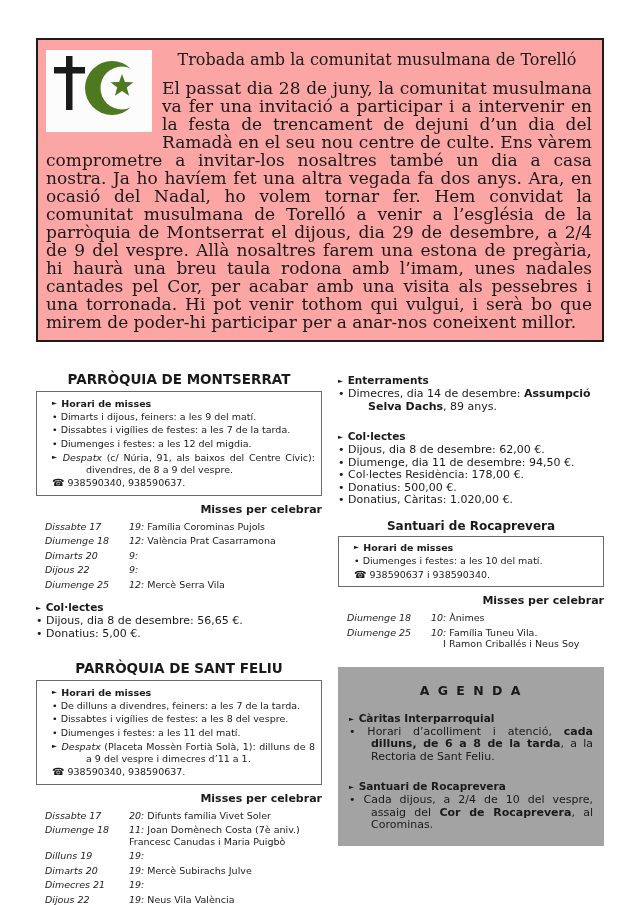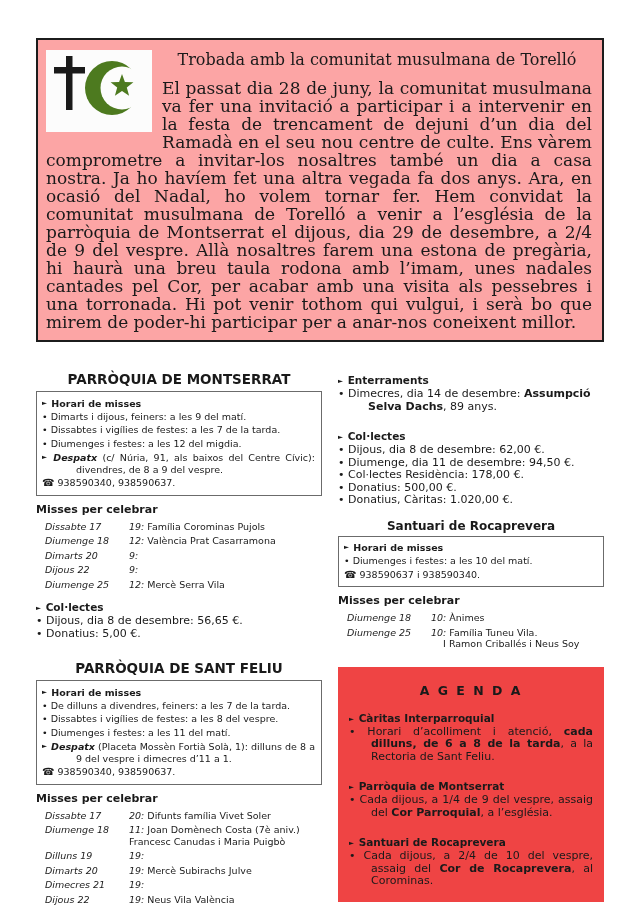--- a/index.html
+++ b/index.html
@@ -13,46 +13,46 @@
   .header-body{font-family:"DejaVu Serif",serif;font-size:17px;line-height:18px;text-align:justify;}
 
   
   .cols{display:flex;margin-top:29px;}
   .colL{width:286px;flex:none;}
   .colR{width:266px;flex:none;margin-left:16px;}
 
   .ph-head{font-size:13.5px;font-weight:bold;text-align:center;margin:0 0 4px 0;}
   .sm-head{font-size:12px;font-weight:bold;text-align:center;margin:0 0 3px 0;}
 
-  .ibox{border:1px solid #6b6b6b;background:#fff;padding:3px 6px 4px 5px;font-size:9.5px;line-height:12px;text-align:justify;}
+  .ibox{border:1px solid #6b6b6b;background:#fff;padding:3px 6px 4px 15px;font-size:9.5px;line-height:12px;text-align:justify;}
   .ln{margin:1.5px 0;}
   .arr{font-size:6.5px;vertical-align:1.5px;letter-spacing:1px;}
   .bold{font-weight:bold;}
   .bl{padding-left:12px;text-indent:-12px;}
   .despx{padding-left:34px;text-indent:-34px;}
-  .bi{font-weight:bold;font-style:italic;}
+  .bi{font-weight:normal;font-style:italic;}
   .ph-ic{font-size:10px;}
 
-  .mt{font-size:11px;font-weight:bold;text-align:left;margin:7px 0 5px 0;}
+  .mt{font-size:11px;font-weight:bold;text-align:right;margin:7px 0 5px 0;}
   .mtab{padding-left:9px;font-size:9.5px;line-height:11.5px;}
   .mrow{display:flex;margin-bottom:3px;}
   .mday{width:84px;flex:none;font-style:italic;}
   .mcell{flex:1;}
   .mtime{font-style:italic;}
 
   .sect{margin-top:11px;}
   .slabel{font-size:10.5px;font-weight:bold;margin-bottom:2px;}
   .sitems{font-size:11px;line-height:12.5px;}
   .hang22{padding-left:22px;text-indent:-22px;}
   .hang30{padding-left:30px;text-indent:-30px;}
   .just{text-align:justify;}
 
   .roc-wrap{margin-top:12px;}
 
-  .agenda{background:#ef4444;margin-top:17px;padding:13px 11px 14px 11px;}
+  .agenda{background:#a3a3a3;margin-top:17px;padding:13px 11px 14px 11px;}
   .ag-title{text-align:center;font-weight:bold;font-size:12.5px;letter-spacing:2px;margin:3px 0 14px 0;}
   .ag-sect{margin-top:0;}
   .ag-sect + .ag-sect{margin-top:17px;}
 
   .mt-sf{margin-top:20px;}
 </style>
 </head>
 <body>
 
 <div class="page">
@@ -215,26 +215,20 @@
       <div class="agenda">
         <div class="ag-title">A G E N D A</div>
 
         <div class="ag-sect">
           <div class="slabel"><span class="arr">►</span> <span>Càritas Interparroquial</span></div>
           <div class="sitems">
             <div class="hang22 just"><span>•</span> <span>Horari d’acolliment i atenció, </span><b>cada dilluns, de 6 a 8 de la tarda</b><span>, a la Rectoria de Sant Feliu.</span></div>
           </div>
         </div>
 
-        <div class="ag-sect">
-          <div class="slabel"><span class="arr">►</span> <span>Parròquia de Montserrat</span></div>
-          <div class="sitems">
-            <div class="hang22 just"><span>•</span> <span>Cada dijous, a 1/4 de 9 del vespre, assaig del </span><b>Cor Parroquial</b><span>, a l’església.</span></div>
-          </div>
-        </div>
 
         <div class="ag-sect">
           <div class="slabel"><span class="arr">►</span> <span>Santuari de Rocaprevera</span></div>
           <div class="sitems">
             <div class="hang22 just"><span>•</span> <span>Cada dijous, a 2/4 de 10 del vespre, assaig del </span><b>Cor de Rocaprevera</b><span>, al Corominas.</span></div>
           </div>
         </div>
       </div>
 
     </div>

